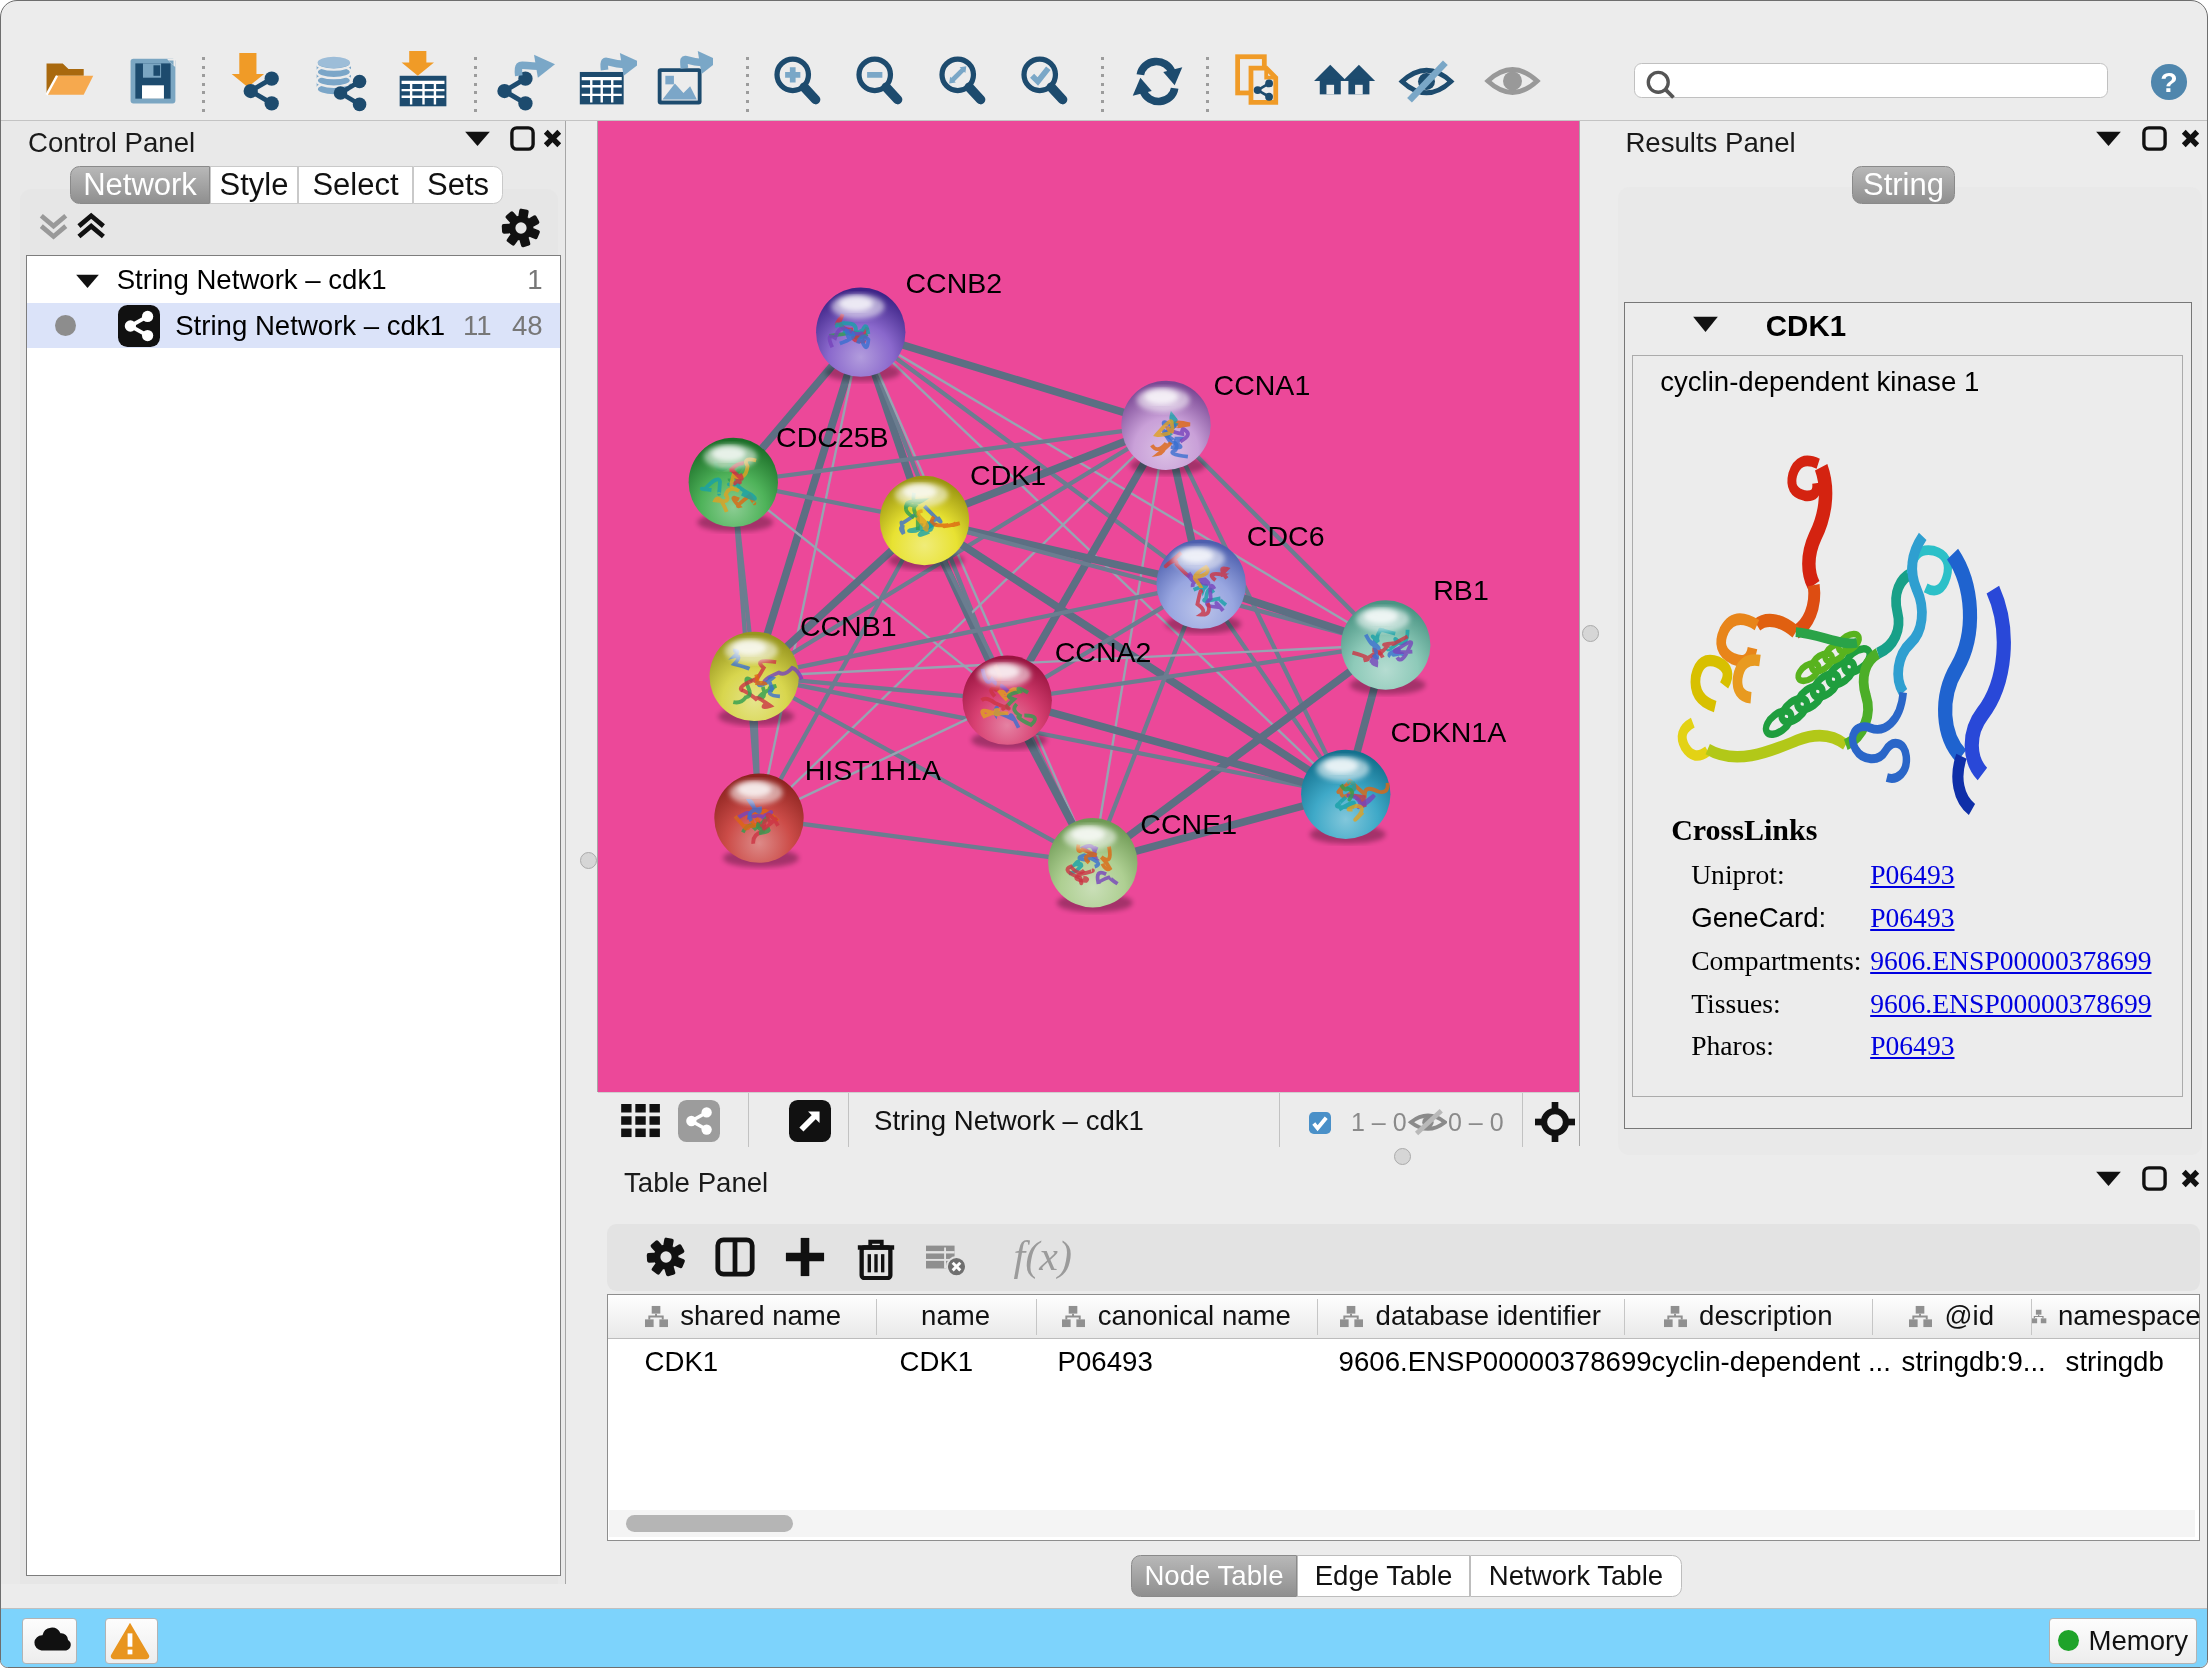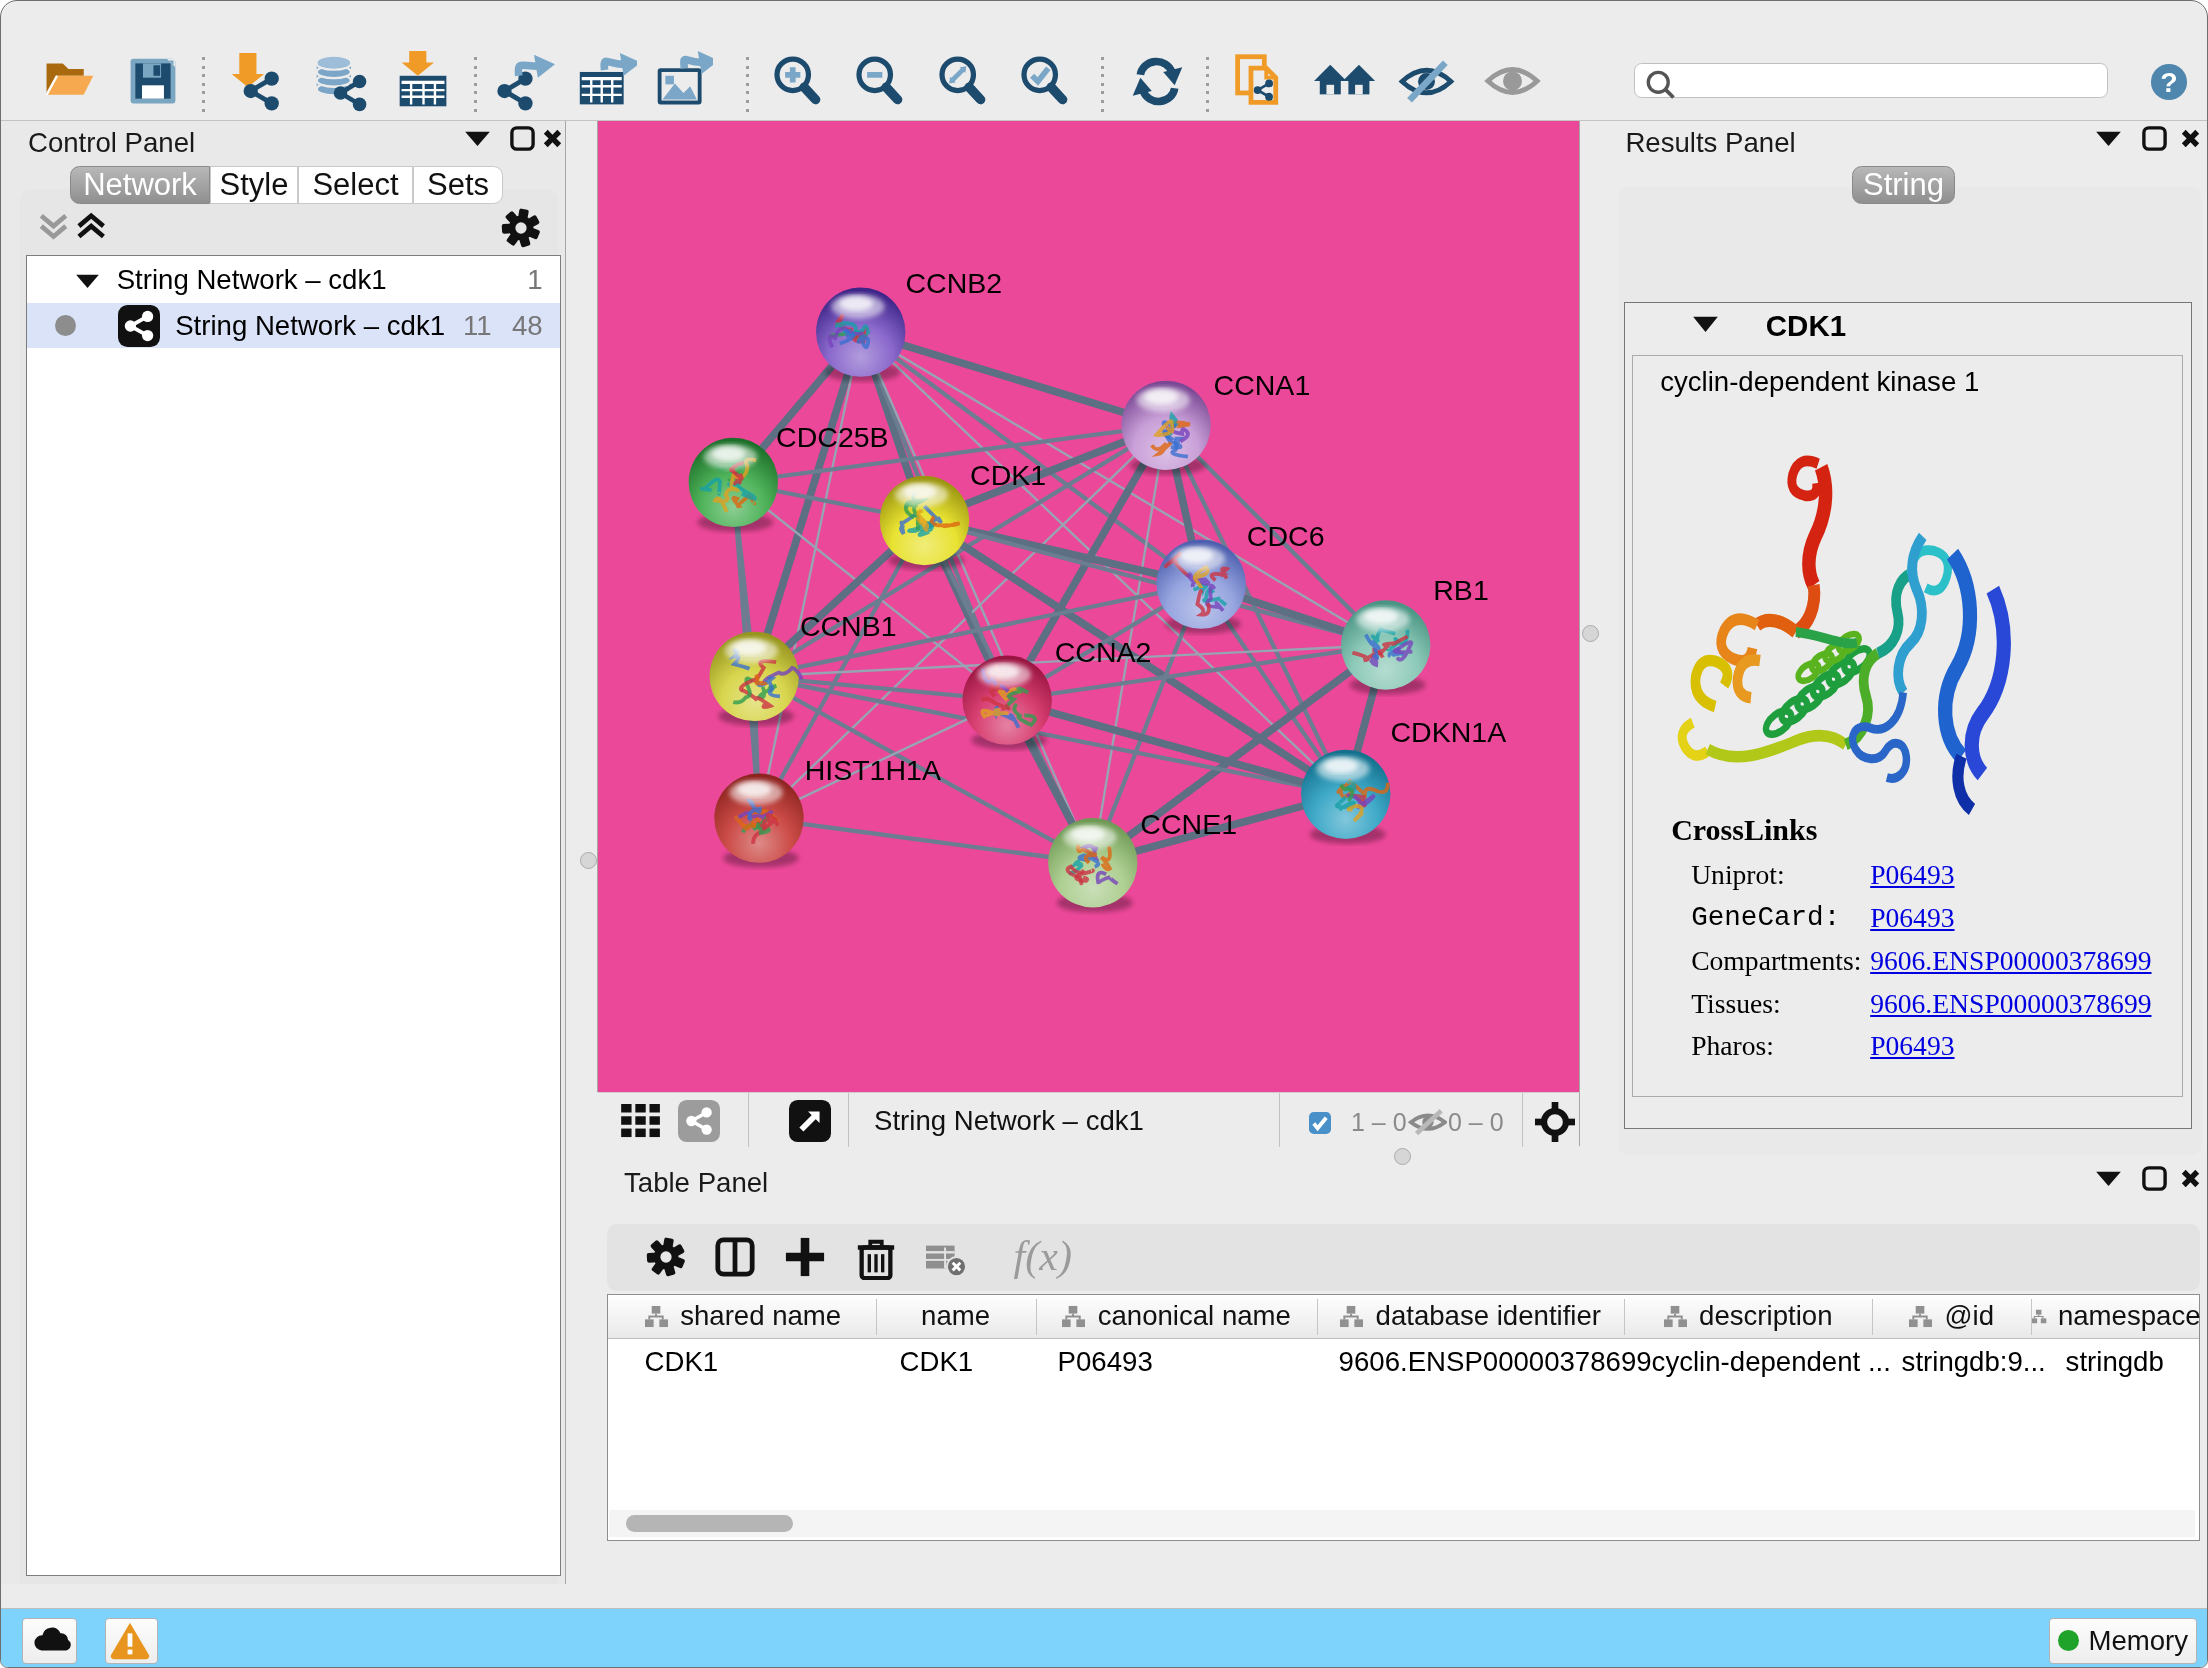--- a/index.html
+++ b/index.html
@@ -619,21 +619,21 @@
               <path d="M352,162 q2,-30 30,-26 q26,6 18,30 q-8,22 -28,12" fill="none" stroke="#2cc0c8" stroke-width="11"></path>
               <path d="M368,120 C352,140 350,160 360,180 C372,202 368,228 352,240 C334,254 330,280 342,296" fill="none" stroke="#2f9fd0" stroke-width="13"></path>
               <path d="M408,140 C436,175 440,230 414,268 C390,302 394,345 420,368" fill="none" stroke="#1f63cf" stroke-width="19"></path>
               <path d="M462,180 C486,225 480,285 448,320 C428,342 430,372 448,388" fill="none" stroke="#2948d8" stroke-width="19"></path>
               <path d="M420,368 C410,392 416,416 434,428" fill="none" stroke="#0f2fa8" stroke-width="15"></path>
               <path d="M342,296 C338,330 316,342 298,336 C278,330 268,346 278,360 C288,374 310,374 318,362 C328,348 344,352 346,368 C348,386 334,396 320,392" fill="none" stroke="#2a66c8" stroke-width="10"></path>
             </svg>
           <div style="position:absolute;left:38px;top:457px;font-family:'Liberation Serif',serif;font-size:30px;font-weight:bold">CrossLinks</div>
           <div style="position:absolute;left:58px;top:503px;font-family:'Liberation Serif',serif;font-size:27.6px;color:#000">Uniprot:</div>
             <div style="position:absolute;left:237px;top:503px;font-family:'Liberation Serif',serif;font-size:27.6px;color:#0000e0;text-decoration:underline">P06493</div>
-            <div style="position:absolute;left:58px;top:546px;font-family:Liberation Mono, monospace;font-size:27.6px;color:#000">GeneCard:</div>
+            <div style="position:absolute;left:58px;top:546px;font-family:Liberation Sans, sans-serif;font-size:27.6px;color:#000">GeneCard:</div>
             <div style="position:absolute;left:237px;top:546px;font-family:'Liberation Serif',serif;font-size:27.6px;color:#0000e0;text-decoration:underline">P06493</div>
             <div style="position:absolute;left:58px;top:589px;font-family:'Liberation Serif',serif;font-size:27.6px;color:#000">Compartments:</div>
             <div style="position:absolute;left:237px;top:589px;font-family:'Liberation Serif',serif;font-size:27.6px;color:#0000e0;text-decoration:underline">9606.ENSP00000378699</div>
             <div style="position:absolute;left:58px;top:632px;font-family:'Liberation Serif',serif;font-size:27.6px;color:#000">Tissues:</div>
             <div style="position:absolute;left:237px;top:632px;font-family:'Liberation Serif',serif;font-size:27.6px;color:#0000e0;text-decoration:underline">9606.ENSP00000378699</div>
             <div style="position:absolute;left:58px;top:674px;font-family:'Liberation Serif',serif;font-size:27.6px;color:#000">Pharos:</div>
             <div style="position:absolute;left:237px;top:674px;font-family:'Liberation Serif',serif;font-size:27.6px;color:#0000e0;text-decoration:underline">P06493</div>
         </div>
       </div>
     </div>
@@ -739,20 +739,25 @@
       <div class="dcell" style="left:292px">CDK1</div>
       <div class="dcell" style="left:450px">P06493</div>
       <div class="dcell" style="left:731px">9606.ENSP00000378699</div>
       <div class="dcell" style="left:1044px">cyclin-dependent ...</div>
       <div class="dcell" style="left:1294px">stringdb:9...</div>
       <div class="dcell" style="left:1458px">stringdb</div>
       <div style="position:absolute;left:1.9px;top:215px;width:1586px;height:27px;background:#f4f4f4">
         <div style="position:absolute;left:17px;top:4.8px;width:167px;height:17px;background:#b5b5b5;border-radius:8.6px"></div>
       </div>
     </div>
+    <div style="position:absolute;left:532px;top:396px;display:flex">
+      <div class="btab sel" style="width:166px;border-radius:9.5px 0 0 9.5px;background:linear-gradient(#b8b8b8,#8f8f8f);color:#fff;border-color:#8a8a8a">Node Table</div>
+      <div class="btab" style="width:173px">Edge Table</div>
+      <div class="btab" style="width:212px;border-radius:0 9.5px 9.5px 0">Network Table</div>
+    </div>
   </div>
   <div id="statusbar">
     <div class="sbtn" style="left:21px;width:55px"></div>
       <svg style="position:absolute;left:27px;top:13.3px" width="46" height="36" viewBox="0 0 48 38">
         <path d="M14,30 a8,8 0 0 1 1,-16 a10,10 0 0 1 19,-2 a7,7 0 0 1 8,7 a6,6 0 0 1 -2,11 z" fill="#111"></path>
       </svg>
       <div class="sbtn" style="left:104px;width:53px"></div>
       <svg style="position:absolute;left:107px;top:11.4px" width="44" height="42" viewBox="0 0 46 44">
         <path d="M23,3 L43,37 a3,3 0 0 1 -3,4 H6 a3,3 0 0 1 -3,-4 z" fill="#e8951f"></path>
         <rect x="20.5" y="14" width="5" height="14" fill="#fff"></rect>

